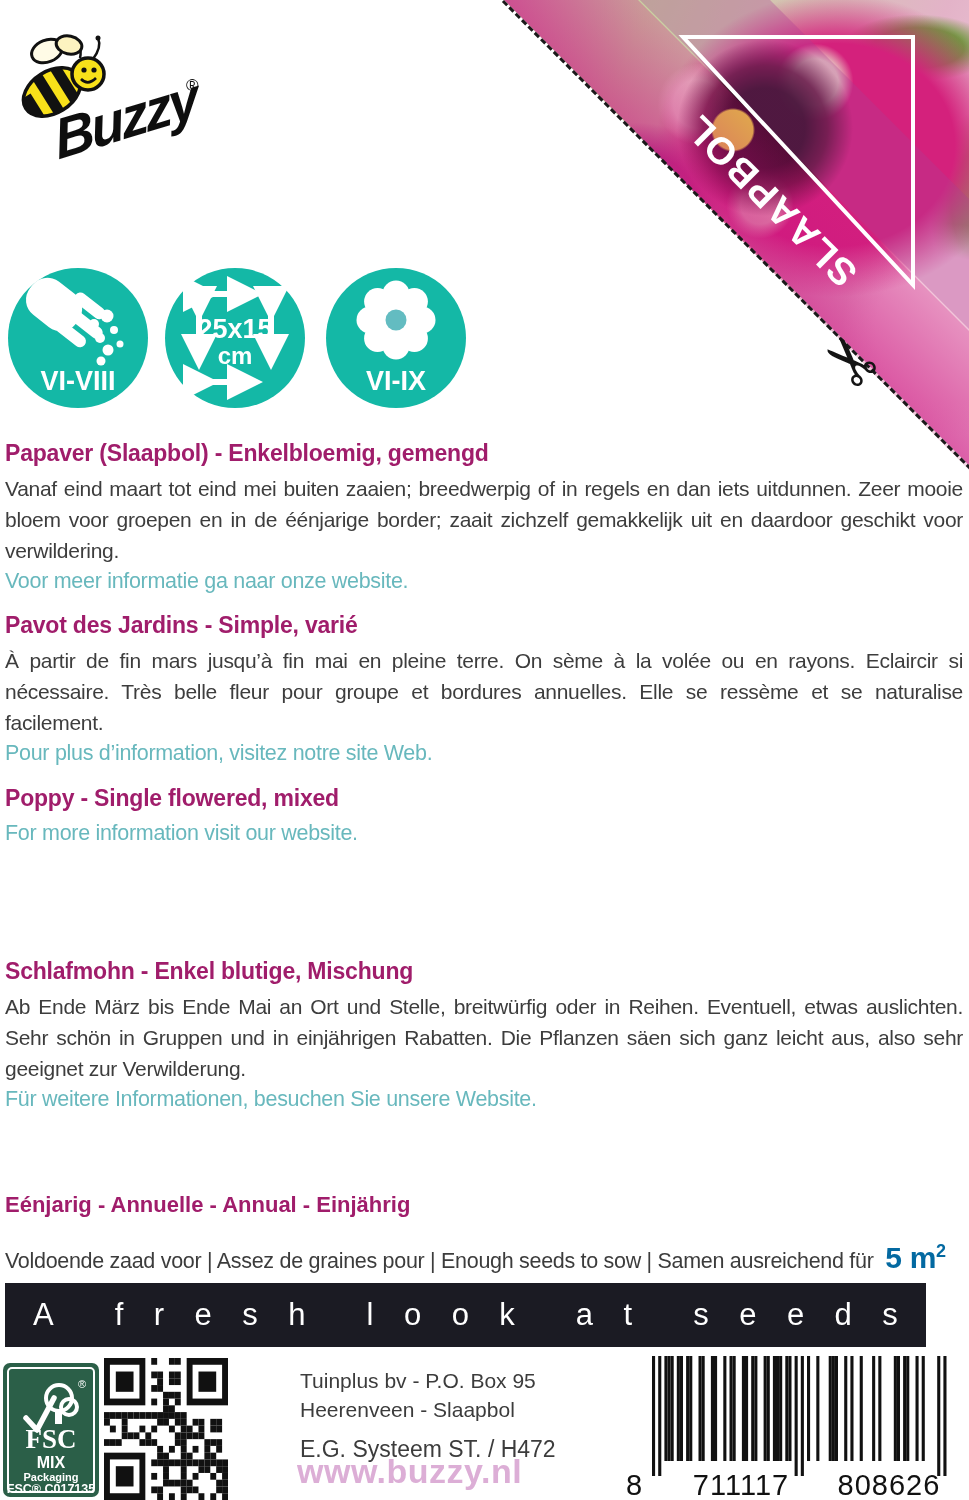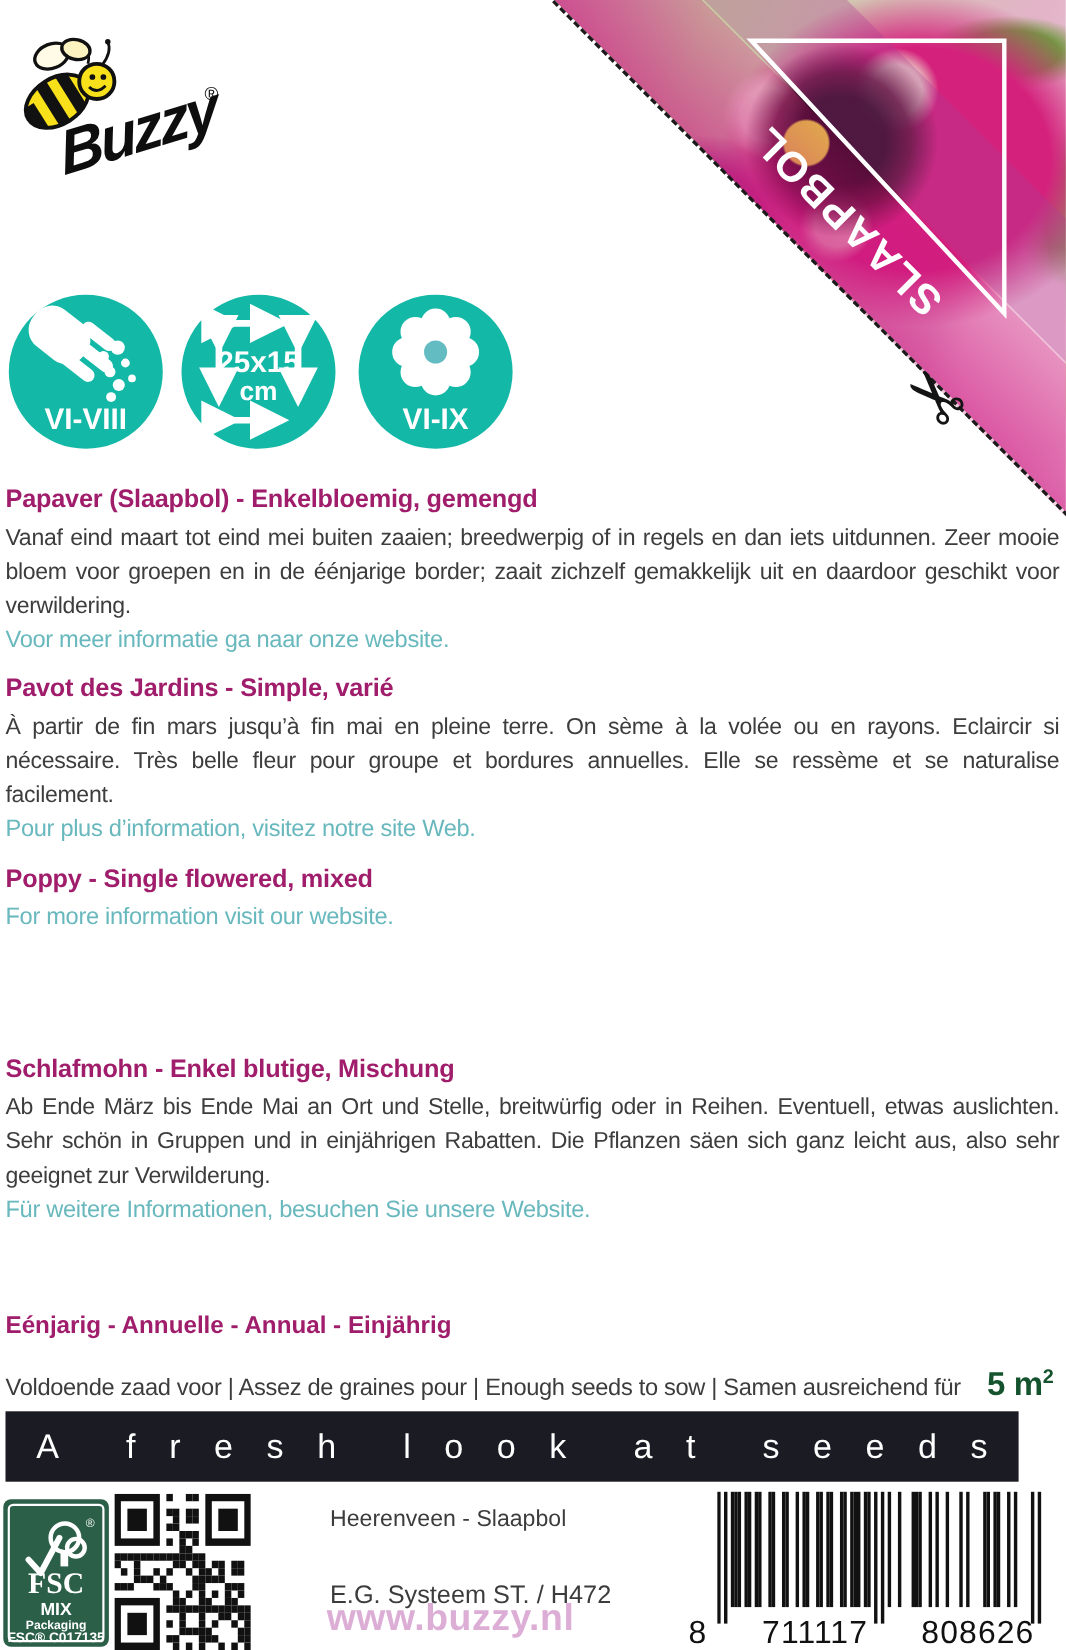--- a/index.html
+++ b/index.html
@@ -51,21 +51,21 @@
   
   .section{position:absolute;left:5px;right:6px;}
   .s-nl{top:440px;} .s-fr{top:612px;} .s-en{top:785px;} .s-de{top:958px;}
   .section h2{margin:0 0 6px 0;font-size:23px;font-weight:bold;color:#a01d6b;letter-spacing:-.2px;}
   .section p{margin:0;font-size:21px;line-height:31px;color:#3d3d3d;letter-spacing:-.3px;text-align:justify;}
   .section .weblink{font-size:21.5px;line-height:31px;color:#68b8bd;letter-spacing:-.3px;}
 
   
   .lifecycle{position:absolute;left:5px;top:1192px;font-size:22px;font-weight:bold;color:#a01d6b;}
   .seedsline{position:absolute;left:5px;top:1241px;font-size:21.5px;color:#3c3c3c;letter-spacing:-.3px;}
-  .seedsline .area{color:#14532d;font-weight:bold;font-size:30px;margin-left:18px;}
+  .seedsline .area{color:#0369a1;font-weight:bold;font-size:30px;margin-left:6px;}
   .seedsline sup{font-size:18px;}
 
   
   .tagbar{position:absolute;left:5px;top:1283px;width:921px;height:64px;background:#1b1b23;
     display:flex;align-items:center;padding:0 28px;box-sizing:border-box;}
   .tagchars{display:flex;justify-content:space-between;flex:1;color:#fff;font-size:31px;font-weight:400;}
 
   
   .fsc{position:absolute;left:2px;top:1362px;}
   .fsc text{fill:#fff;}
@@ -383,20 +383,21 @@
       <rect x="19" y="19" width="1" height="1" fill="#111"></rect>
       <rect x="20" y="15" width="1" height="1" fill="#111"></rect>
       <rect x="20" y="16" width="1" height="1" fill="#111"></rect>
       <rect x="20" y="17" width="1" height="1" fill="#111"></rect>
       <rect x="20" y="18" width="1" height="1" fill="#111"></rect>
       <rect x="20" y="19" width="1" height="1" fill="#111"></rect>
       <rect x="20" y="20" width="1" height="1" fill="#111"></rect>
     </svg>
 
   <div class="addr">
+    <div>Tuinplus bv - P.O. Box 95</div>
     <div>Heerenveen - Slaapbol</div>
   </div>
   <div class="sysline">E.G. Systeem ST. / H472</div>
   <div class="website">www.buzzy.nl</div>
 
   <div class="barcode">
     <svg id="barcode-bars" width="298" height="122" style="position:absolute;left:24px;top:0;">
         <rect x="0.0" y="0" width="3.1" height="120" fill="#111"></rect>
         <rect x="6.2" y="0" width="3.1" height="120" fill="#111"></rect>
         <rect x="12.4" y="0" width="3.1" height="105" fill="#111"></rect>

